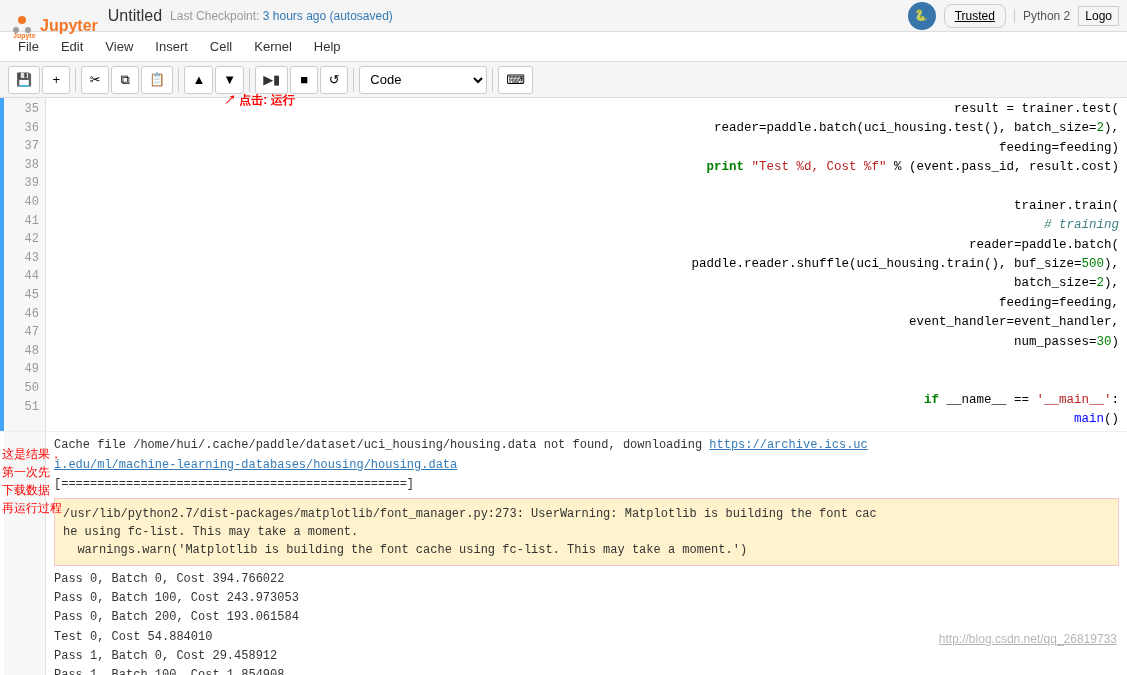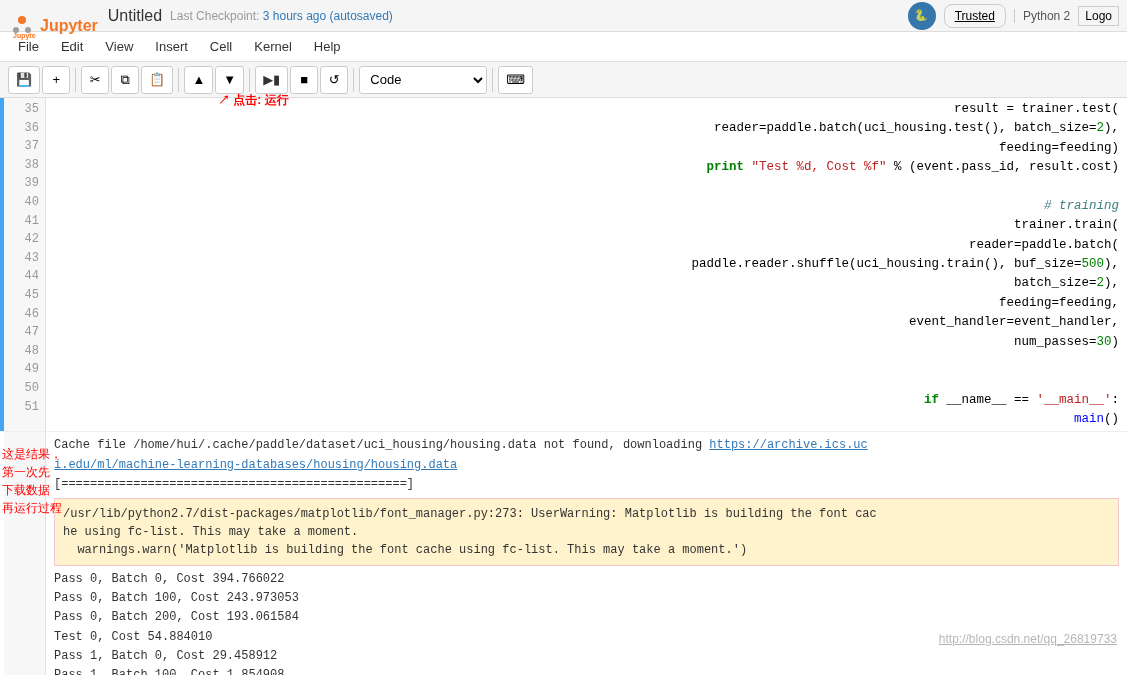--- a/index.html
+++ b/index.html
@@ -122,42 +122,42 @@
     <select id="cell-type-select">
       <option>Code</option>
       <option>Markdown</option>
       <option>Raw NBConvert</option>
     </select>
     <div class="toolbar-sep"></div>
 
     <button class="keyboard-btn toolbar-btn" title="Open keyboard shortcuts">⌨</button>
   </div>
 
-  <div class="run-arrow" style="left:218px;top:92px;color:red;font-size:12px;font-weight:bold;z-index:10;">
+  <div class="run-arrow" style="left:224px;top:92px;color:red;font-size:12px;font-weight:bold;z-index:10;">
     <span style="color:red;">↗ 点击: 运行</span>
   </div>
 
   <div style="position:absolute;left:2px;top:445px;width:138px;z-index:10;">
     <span style="color:red;font-size:12px;line-height:1.5;">这是结果，<br>第一次先<br>下载数据<br>再运行过程</span>
   </div>
 
   <div id="watermark">http://blog.csdn.net/qq_26819733</div>
 
   <div id="code-cell-wrapper" style="display:flex;border-left:4px solid #42a5f5;background:#fff;overflow:hidden;">
     <div class="ln-col" style="padding-top:2px;">
       35<br>36<br>37<br>38<br>39<br>40<br>41<br>42<br>43<br>44<br>45<br>46<br>47<br>48<br>49<br>50<br>51
     </div>
     <div class="code-col" style="padding-top:2px;overflow:auto;">
       <span class="code-line">    result = trainer.test(</span>
       <span class="code-line">        reader=paddle.batch(uci_housing.test(), batch_size=<span class="num">2</span>),</span>
       <span class="code-line">        feeding=feeding)</span>
       <span class="code-line">    <span class="kw">print</span> <span class="str">"Test %d, Cost %f"</span> % (event.pass_id, result.cost)</span>
       <span class="code-line">&nbsp;</span>
+      <span class="code-line">    trainer.train(</span>
       <span class="code-line">    <span class="cm"># training</span></span>
-      <span class="code-line">    trainer.train(</span>
       <span class="code-line">        reader=paddle.batch(</span>
       <span class="code-line">            paddle.reader.shuffle(uci_housing.train(), buf_size=<span class="num">500</span>),</span>
       <span class="code-line">            batch_size=<span class="num">2</span>),</span>
       <span class="code-line">        feeding=feeding,</span>
       <span class="code-line">        event_handler=event_handler,</span>
       <span class="code-line">        num_passes=<span class="num">30</span>)</span>
       <span class="code-line">&nbsp;</span>
       <span class="code-line">&nbsp;</span>
       <span class="code-line"><span class="kw">if</span> __name__ == <span class="str">'__main__'</span>:</span>
       <span class="code-line">    <span class="fn" style="color:#0000ff;">main</span>()</span>

